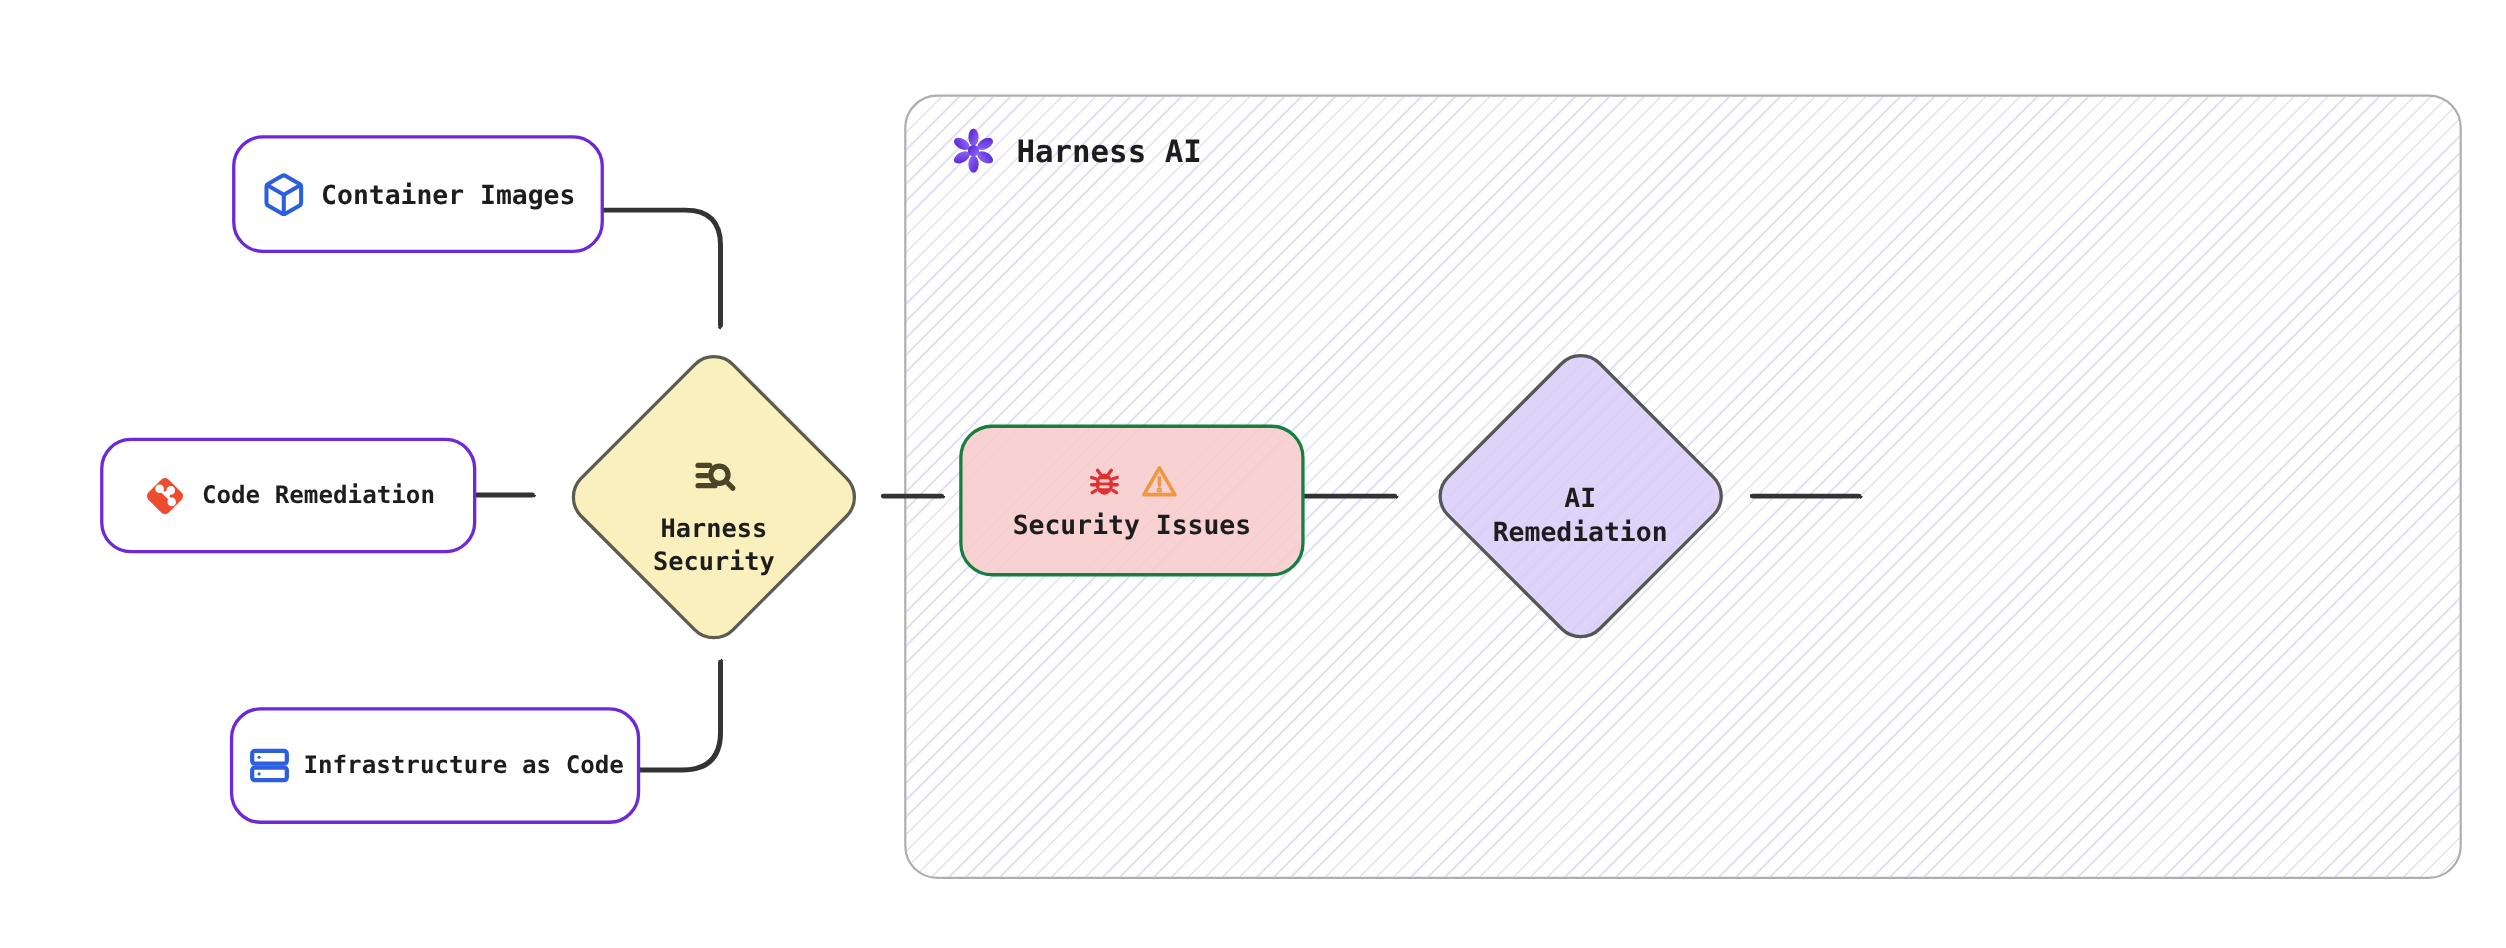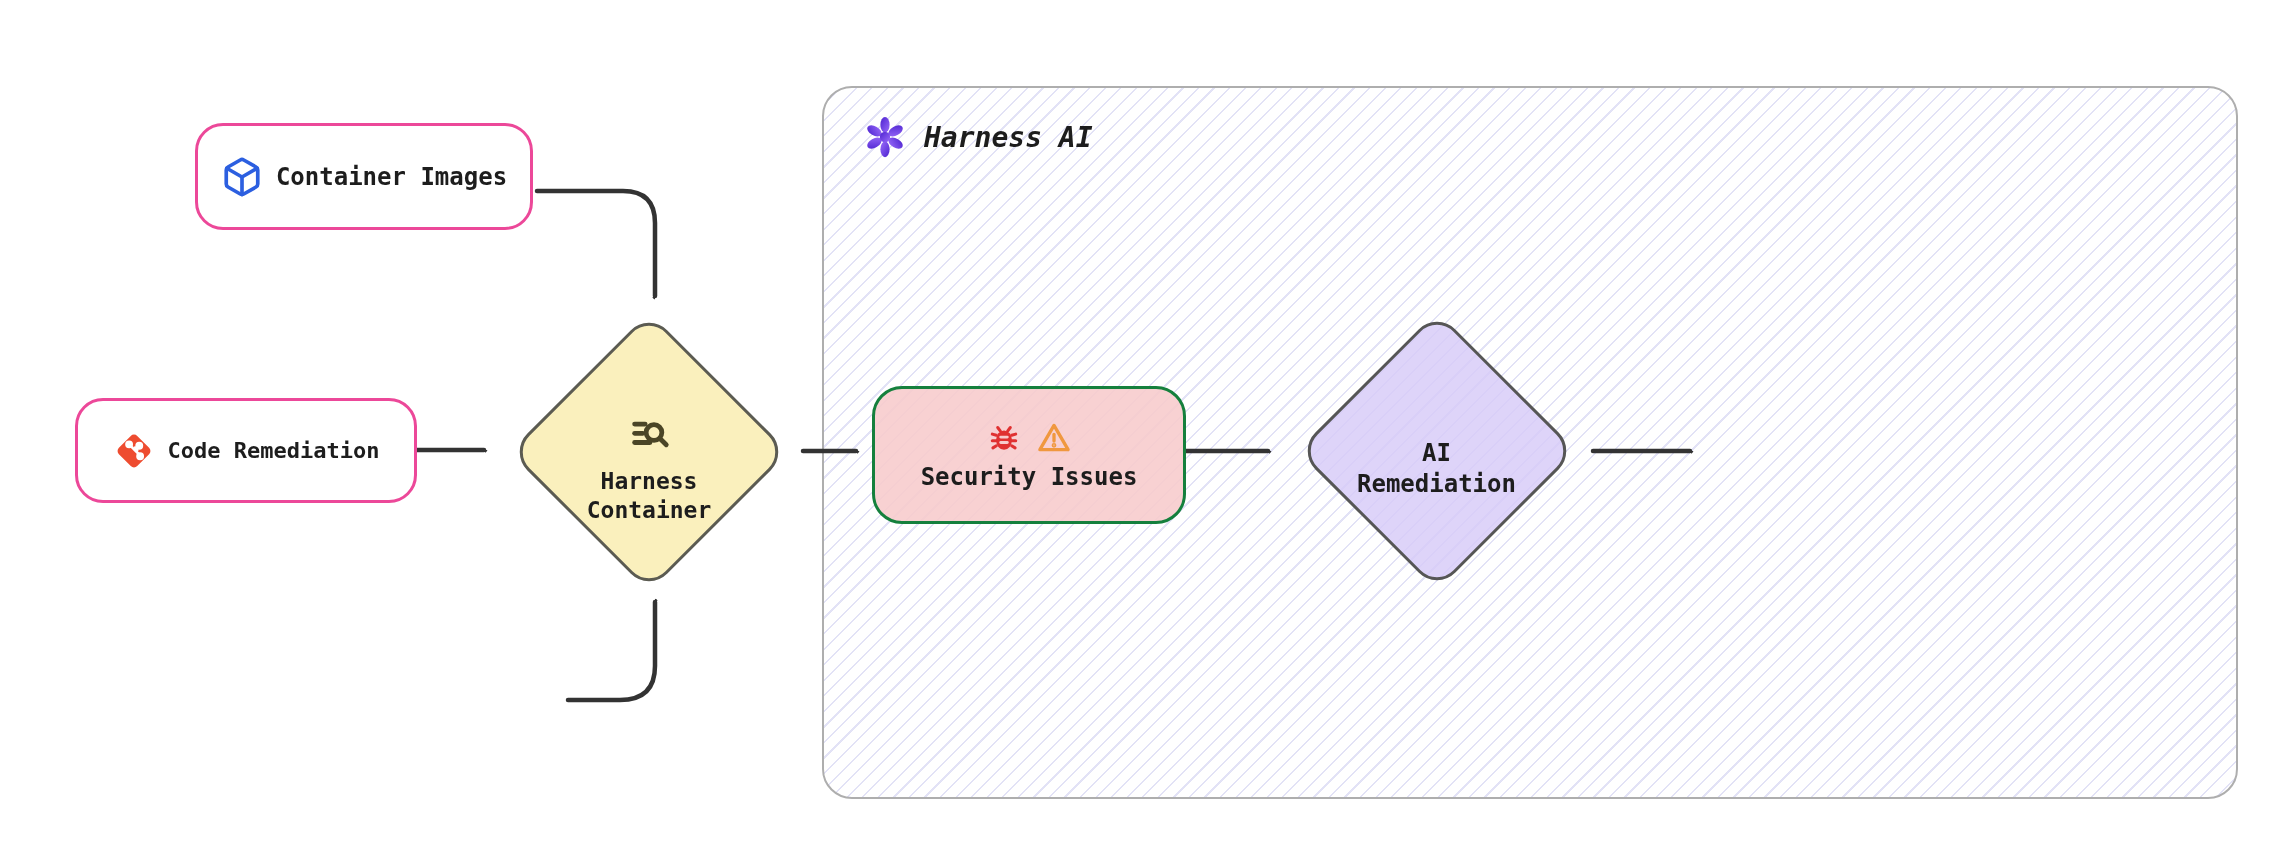--- a/index.html
+++ b/index.html
@@ -10,26 +10,26 @@
   }
   
   .arrows{position:absolute;left:0;top:0;width:2278px;height:862px;z-index:2;}
   
   .harness{
     position:absolute;left:822px;top:86px;width:1412px;height:709px;z-index:1;
     border:2.5px solid #aeaeae;border-radius:30px;
     background-image:repeating-linear-gradient(135deg,rgba(160,160,225,0.30) 0px,rgba(160,160,225,0.30) 1.6px,transparent 1.6px,transparent 11px);
     background-color:#ffffff;
   }
-  .harness-header{position:absolute;left:38px;top:26px;display:flex;align-items:center;gap:16px;font-style:italic;}
+  .harness-header{position:absolute;left:38px;top:26px;display:flex;align-items:center;gap:16px;}
   .harness-title{font-size:28px;font-weight:700;white-space:nowrap;}
   
   .node{
     position:absolute;display:flex;align-items:center;justify-content:center;gap:13px;
-    background:#ffffff;border:3px solid #ec4899;border-radius:28px;z-index:3;white-space:nowrap;
+    background:#ffffff;border:3px solid #6d28d9;border-radius:28px;z-index:3;white-space:nowrap;margin-left:16px;
   }
   .node .lbl{font-weight:700;}
   
   .diamond{position:absolute;z-index:3;display:flex;align-items:center;justify-content:center;}
   .diamond .shape{
     position:absolute;left:50%;top:50%;width:198px;height:198px;
     transform:translate(-50%,-50%) rotate(45deg);
     border:3px solid #5b5b52;border-radius:26px;box-sizing:border-box;
   }
   .diamond .content{position:relative;z-index:4;text-align:center;font-weight:700;line-height:1.3;margin-top:36px;}
@@ -113,35 +113,46 @@
           <path d="M12.6,9.4 q0.2,1.8 1.8,2.6" fill="none"></path>
           <circle cx="9.2" cy="8.2" r="1.5"></circle>
           <circle cx="15.5" cy="15" r="1.5"></circle>
           <circle cx="15" cy="9" r="1.5"></circle>
         </g>
       </svg>
     </span>
     <span class="lbl" style="font-size:22px;">Code Remediation</span>
   </div>
 
+  <div class="node" style="left:193px;top:643px;width:367px;height:100px;gap:10px;">
+    <span class="icon">
+      <svg width="42" height="42" viewBox="0 0 24 24" fill="none" stroke="#2c5fe0" stroke-width="2.2" stroke-linejoin="round">
+        <rect x="3" y="4.4" width="18" height="6.6" rx="1.4"></rect>
+        <rect x="3" y="13" width="18" height="6.6" rx="1.4"></rect>
+        <circle cx="6.6" cy="7.7" r="0.8" fill="#2c5fe0" stroke="none"></circle>
+        <circle cx="6.6" cy="16.3" r="0.8" fill="#2c5fe0" stroke="none"></circle>
+      </svg>
+    </span>
+    <span class="lbl" style="font-size:22px;">Infrastructure as Code</span>
+  </div>
 
   <div class="diamond d-yellow" style="left:500px;top:318px;width:298px;height:267px;">
     <div class="shape"></div>
     <div class="content" style="font-size:23px;">
       <span class="icon">
         <svg width="46" height="46" viewBox="0 0 24 24" fill="none" stroke="#4a4526" stroke-width="2.5" stroke-linecap="round">
           <line x1="4.5" y1="5.8" x2="10" y2="5.8"></line>
           <line x1="4.5" y1="10.6" x2="8.8" y2="10.6"></line>
           <line x1="4.5" y1="15.4" x2="12.5" y2="15.4"></line>
           <circle cx="14.6" cy="10.2" r="4.1"></circle>
           <line x1="17.7" y1="13.3" x2="21" y2="16.6"></line>
         </svg>
       </span>
       <div>Harness</div>
-      <div>Container</div>
+      <div>Security</div>
     </div>
   </div>
 
   <div class="issues">
     <div class="icons">
       <span class="icon">
         <svg width="36" height="36" viewBox="0 0 24 24">
           <g stroke="#e03131" stroke-width="2" stroke-linecap="round" fill="none">
             <line x1="9.6" y1="7.4" x2="7.8" y2="5"></line>
             <line x1="14.4" y1="7.4" x2="16.2" y2="5"></line>

